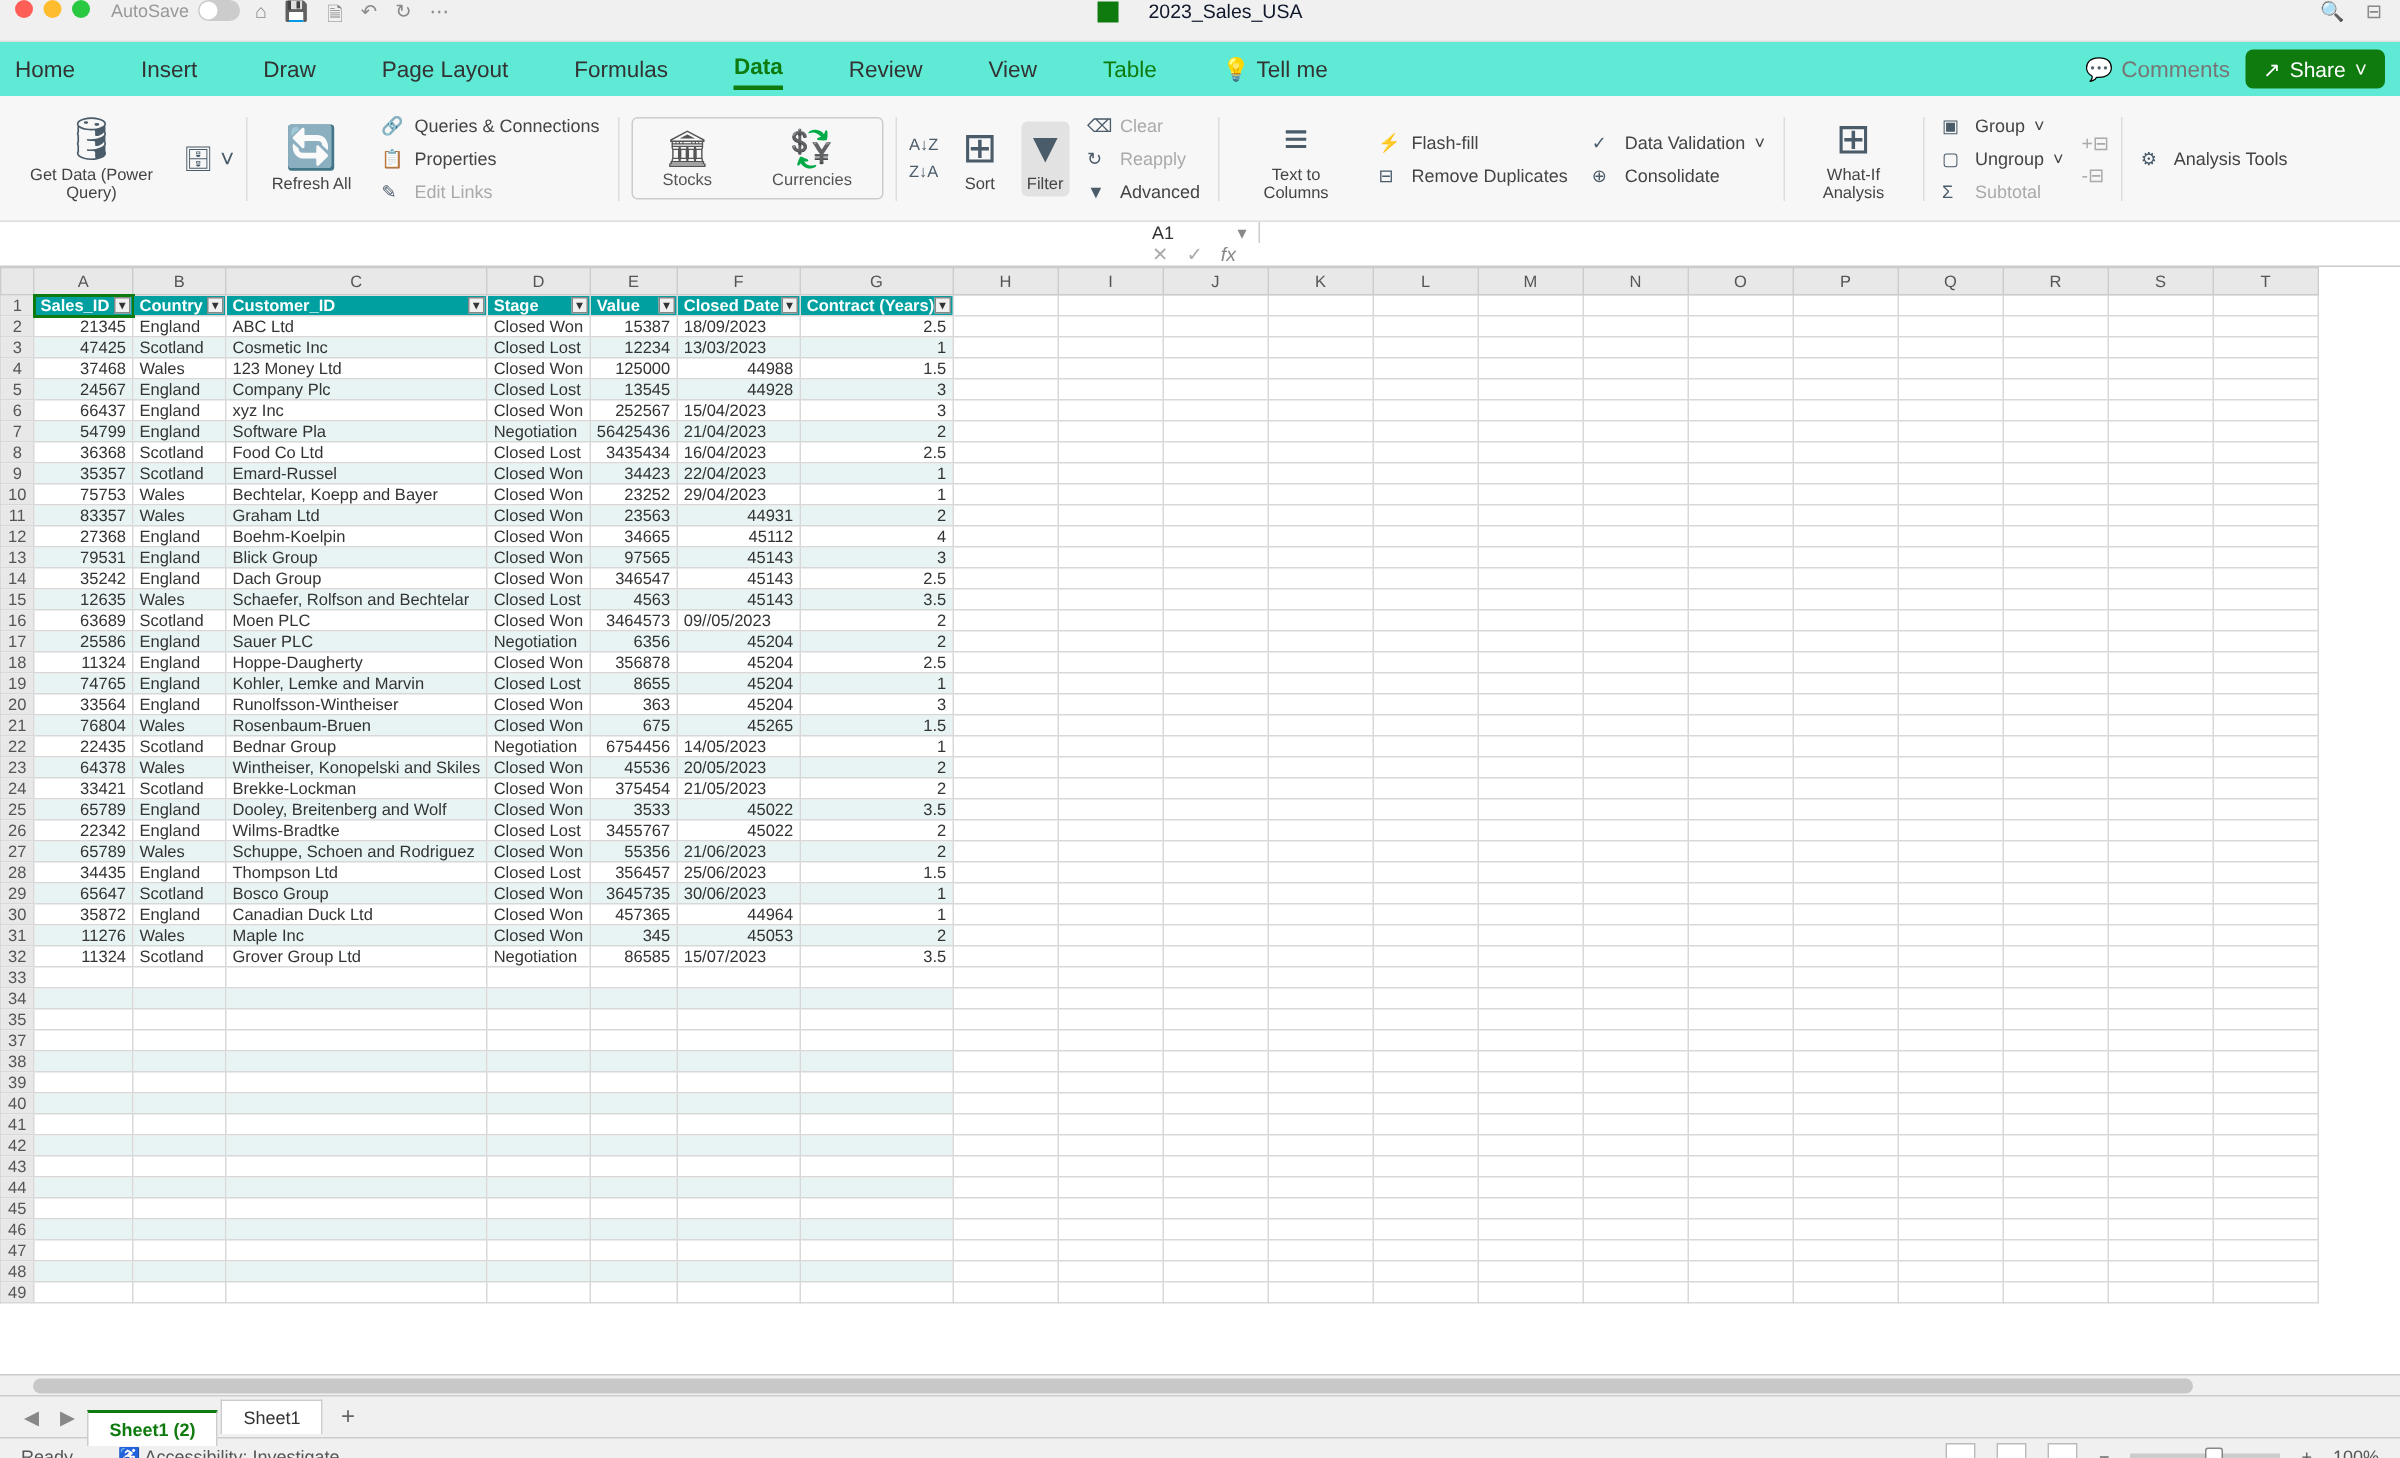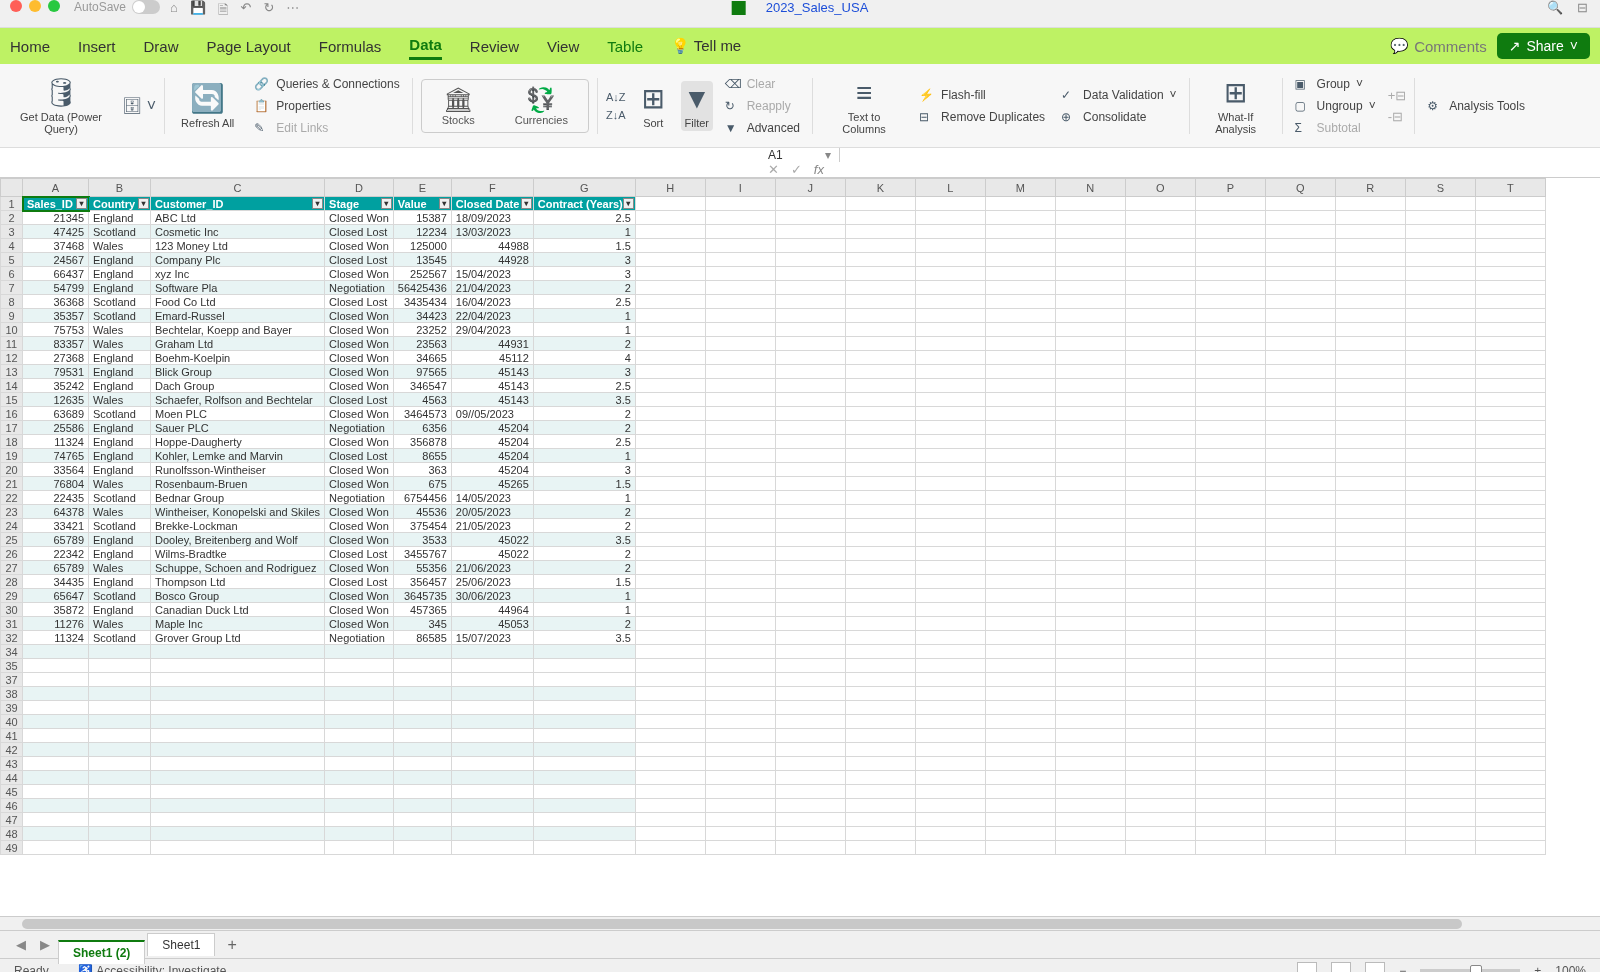--- a/index.html
+++ b/index.html
@@ -8,26 +8,26 @@
 
 .titlebar { height: 28px; background: #f0f0f0; display: flex; align-items: flex-start; padding: 0 10px; border-bottom: 1px solid #ddd; }
 .traffic { display: flex; gap: 7px; margin-right: 14px; }
 .traffic span { width: 12px; height: 12px; border-radius: 50%; display: inline-block; }
 .t-close { background: #ff5f57; } .t-min { background: #febc2e; } .t-max { background: #28c840; }
 .autosave { display: flex; align-items: center; gap: 6px; color: #999; font-size: 12px; margin-right: 10px; }
 .toggle { width: 28px; height: 14px; background: #ccc; border-radius: 8px; position: relative; }
 .toggle::after { content: ""; width: 12px; height: 12px; background: #fff; border-radius: 50%; position: absolute; top: 1px; left: 1px; }
 .tb-icons { display: flex; gap: 12px; color: #888; }
 .tb-icons span { cursor: pointer; }
-.doc-title { position: absolute; left: 50%; transform: translateX(-50%); font-size: 13px; color: #1d4ed8; display: flex; align-items: center; gap: 20px; }
+.doc-title { position: absolute; left: 50%; transform: translateX(-50%); font-size: 13px; color: #0f172a; display: flex; align-items: center; gap: 20px; }
 .doc-icon { width: 14px; height: 14px; background: #0f7b0f; display: inline-block; }
 .tb-right { position: absolute; right: 12px; display: flex; gap: 14px; color: #888; }
 
 
-.menutabs { height: 36px; display: flex; align-items: center; padding: 0 10px; gap: 28px; background: #bef264; font-size: 15px; }
+.menutabs { height: 36px; display: flex; align-items: center; padding: 0 10px; gap: 44px; background: #5eead4; font-size: 15px; }
 .menutabs .tab { cursor: pointer; padding: 4px 0; }
 .menutabs .tab.active { border-bottom: 3px solid #0f7b0f; color: #0f7b0f; font-weight: 600; }
 .menutabs .table-tab { color: #0f7b0f; }
 .menutabs .right { margin-left: auto; display: flex; align-items: center; gap: 10px; }
 .comments-btn { color: #777; cursor: pointer; display: flex; align-items: center; gap: 5px; }
 .share-btn { background: #0f7b0f; color: #fff; padding: 5px 12px; border-radius: 5px; font-size: 14px; cursor: pointer; display: flex; align-items: center; gap: 6px; }
 
 
 .ribbon { height: 84px; background: #f7f7f7; border-bottom: 1px solid #ddd; display: flex; align-items: center; padding: 4px 8px; gap: 8px; }
 .rgroup { display: flex; flex-direction: column; align-items: center; justify-content: center; padding: 0 8px; font-size: 11px; color: #444; text-align: center; }
@@ -1004,20 +1004,43 @@
           <td></td>
           <td></td>
           <td></td>
           <td></td>
           <td></td>
           <td></td>
           <td></td>
           <td></td>
           <td></td>
         </tr>
+        <tr>
+          <td class="rowhdr">33</td>
+          <td class="dz"></td>
+          <td class="dz"></td>
+          <td class="dz"></td>
+          <td class="dz"></td>
+          <td class="dz"></td>
+          <td class="dz"></td>
+          <td class="dz"></td>
+          <td></td>
+          <td></td>
+          <td></td>
+          <td></td>
+          <td></td>
+          <td></td>
+          <td></td>
+          <td></td>
+          <td></td>
+          <td></td>
+          <td></td>
+          <td></td>
+          <td></td>
+        </tr>
         <tr class="band">
           <td class="rowhdr">34</td>
           <td class="dz"></td>
           <td class="dz"></td>
           <td class="dz"></td>
           <td class="dz"></td>
           <td class="dz"></td>
           <td class="dz"></td>
           <td class="dz"></td>
           <td></td>

